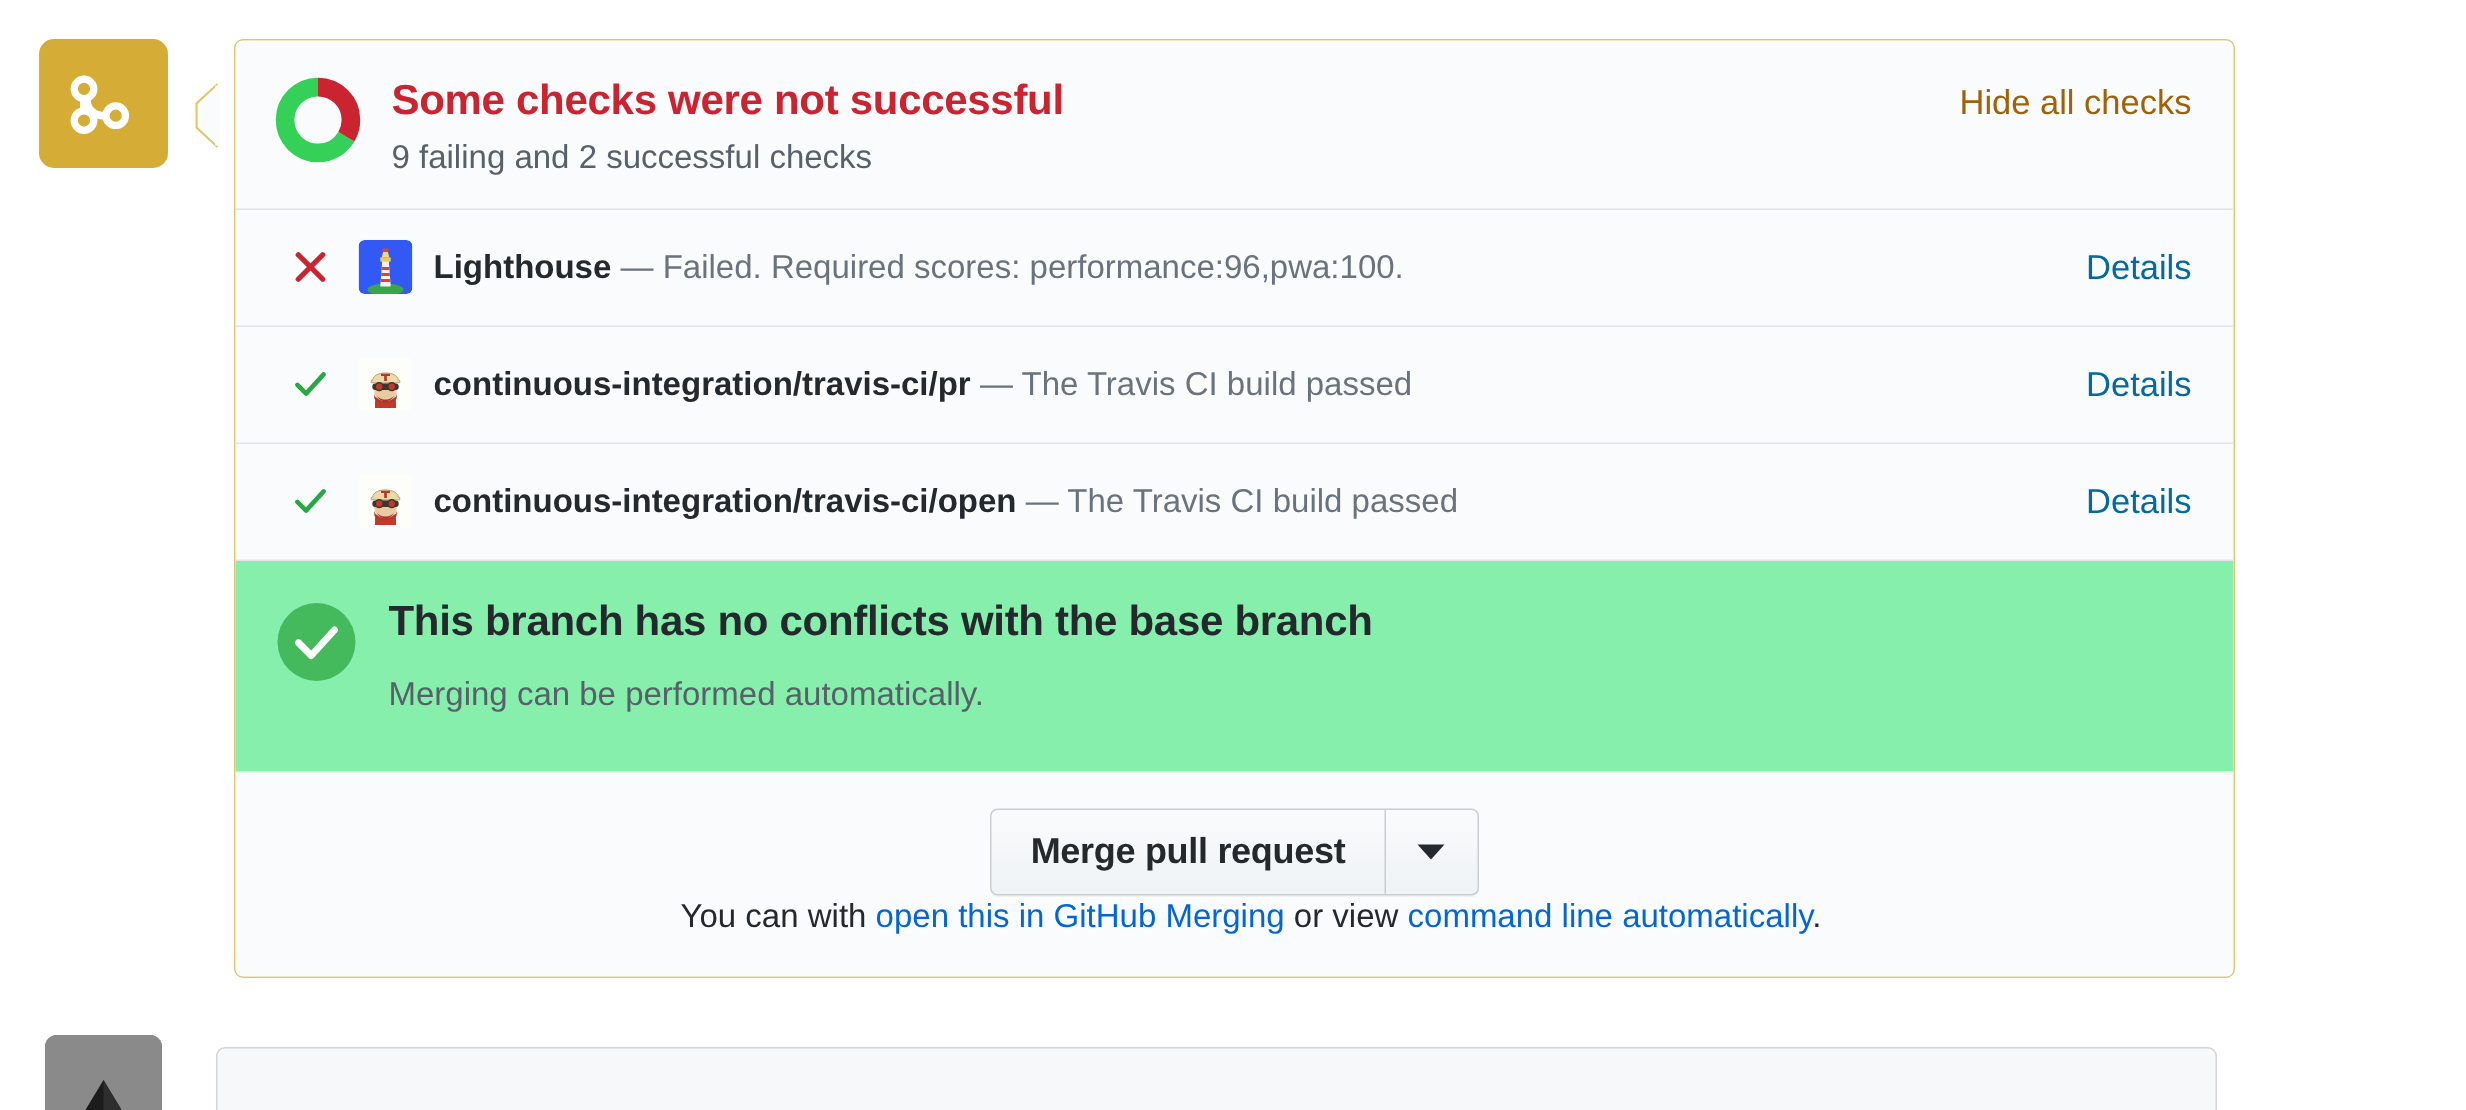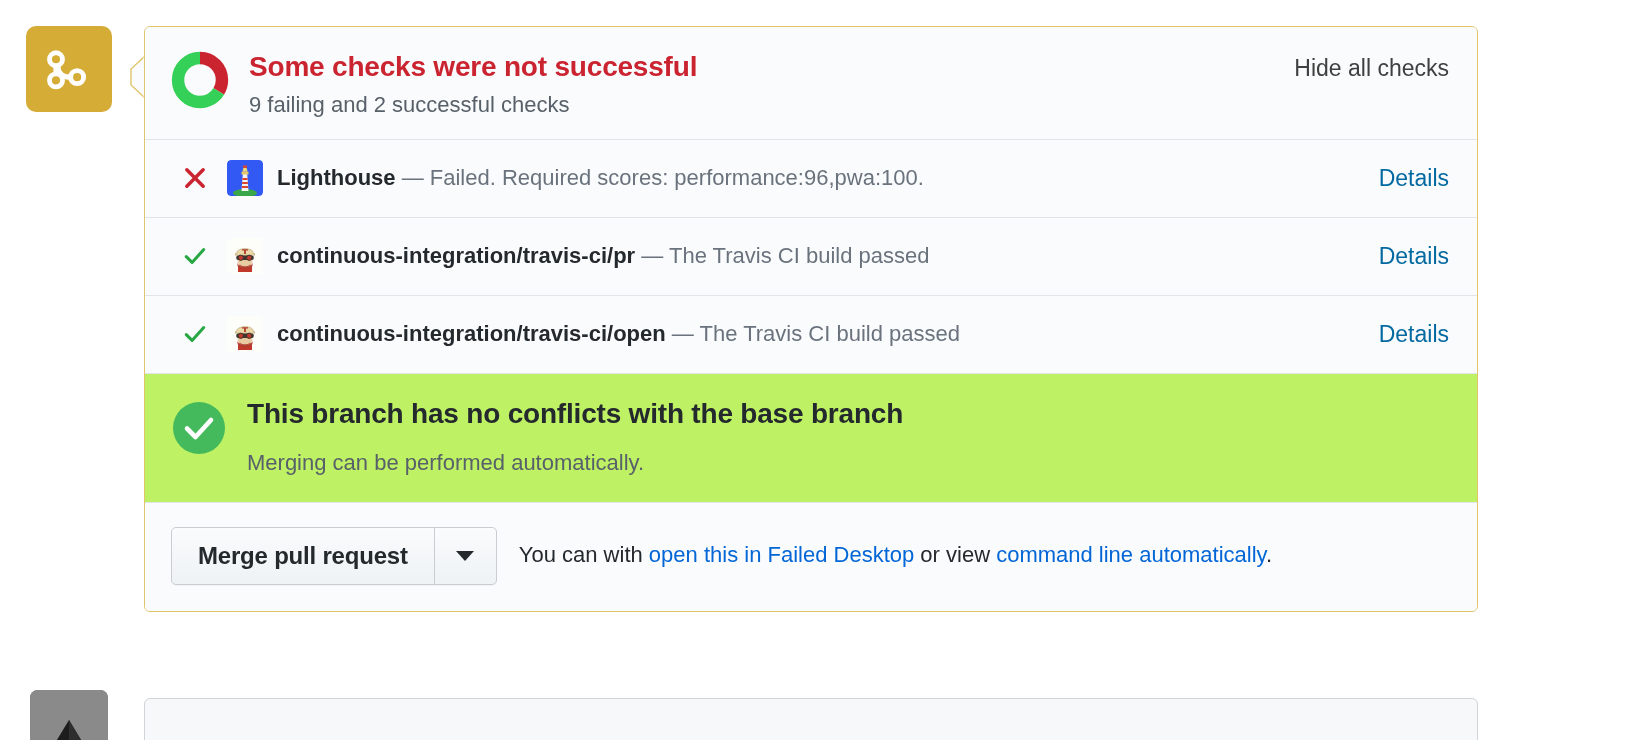--- a/index.html
+++ b/index.html
@@ -31,21 +31,21 @@
   .callout-arrow {
     position: absolute;
     left: 125px; top: 55px;
     width: 22px; height: 44px;
   }
   .callout-arrow svg { display:block; }
 
   
   .merge-box {
     position: absolute;
-    left: 144px; top: 26px;
+    left: 156px; top: 26px;
     width: 1334px;
     border: 1px solid #e0c56a;
     border-radius: 6px;
     background: #fafbfc;
     overflow: hidden;
   }
 
   
   .status-header {
     display: flex;
@@ -69,21 +69,21 @@
     font-size: 22px;
     color: #586069;
     margin-top: 9px;
     line-height: 1.2;
   }
   .hide-all-checks {
     position: absolute;
     right: 28px;
     top: 28px;
     font-size: 23px;
-    color: #404040;
+    color: #a16207;
     text-decoration: none;
     cursor: pointer;
     white-space: nowrap;
   }
 
   
   .check-row {
     display: flex;
     align-items: center;
     padding: 16px 26px;
@@ -129,23 +129,23 @@
     font-size: 23px;
     color: #0369a1;
     text-decoration: none;
     cursor: pointer;
   }
 
   
   .conflicts-section {
     display: flex;
     align-items: flex-start;
-    padding: 24px 26px 26px 26px;
+    padding: 24px 26px 38px 26px;
     border-bottom: 1px solid #e1e4e8;
-    background: #bef264;
+    background: #86efac;
   }
   .conflicts-icon { flex: 0 0 56px; width: 56px; height: 56px; margin-top: 2px;}
   .conflicts-icon svg { display:block; }
   .conflicts-texts { margin-left: 20px; }
   .conflicts-title {
     font-size: 28px;
     font-weight: bold;
     color: #24292e;
     line-height: 1.15;
     letter-spacing: -0.2px;
@@ -155,20 +155,21 @@
     color: #586069;
     margin-top: 20px;
   }
 
   
   .merge-footer {
     display: flex;
     align-items: center;
     padding: 24px 26px 26px 26px;
     background: #fafbfc;
+    flex-direction: column;
   }
   .merge-btn-group {
     display: inline-flex;
     align-items: stretch;
     border-radius: 5px;
     overflow: hidden;
     border: 1px solid #c9ccd1;
     background: linear-gradient(180deg,#fafbfc 0%,#eff3f6 92%);
     box-shadow: 0 1px 0 rgba(27,31,35,0.04);
   }
@@ -365,21 +366,21 @@
     </div>
 
     <div class="merge-footer">
       <div class="merge-btn-group">
         <button class="merge-btn">Merge pull request</button>
         <button class="merge-caret">
           <span class="caret-tri"></span>
         </button>
       </div>
       <div class="merge-help">
-        <span>You can with </span><a>open this in Failed Desktop</a><span> or view </span><a>command line automatically</a><span>.</span>
+        <span>You can with </span><a>open this in GitHub Merging</a><span> or view </span><a>command line automatically</a><span>.</span>
       </div>
     </div>
   </div>
 
   <div class="next-avatar">
     <svg viewBox="0 0 78 78">
       <rect width="78" height="78" fill="#8a8a8a"></rect>
       <path d="M10 78 L39 30 L68 78 Z" fill="#1c1c1c"></path>
       <path d="M39 30 L58 62 L39 62 Z" fill="#2e2e2e"></path>
     </svg>

